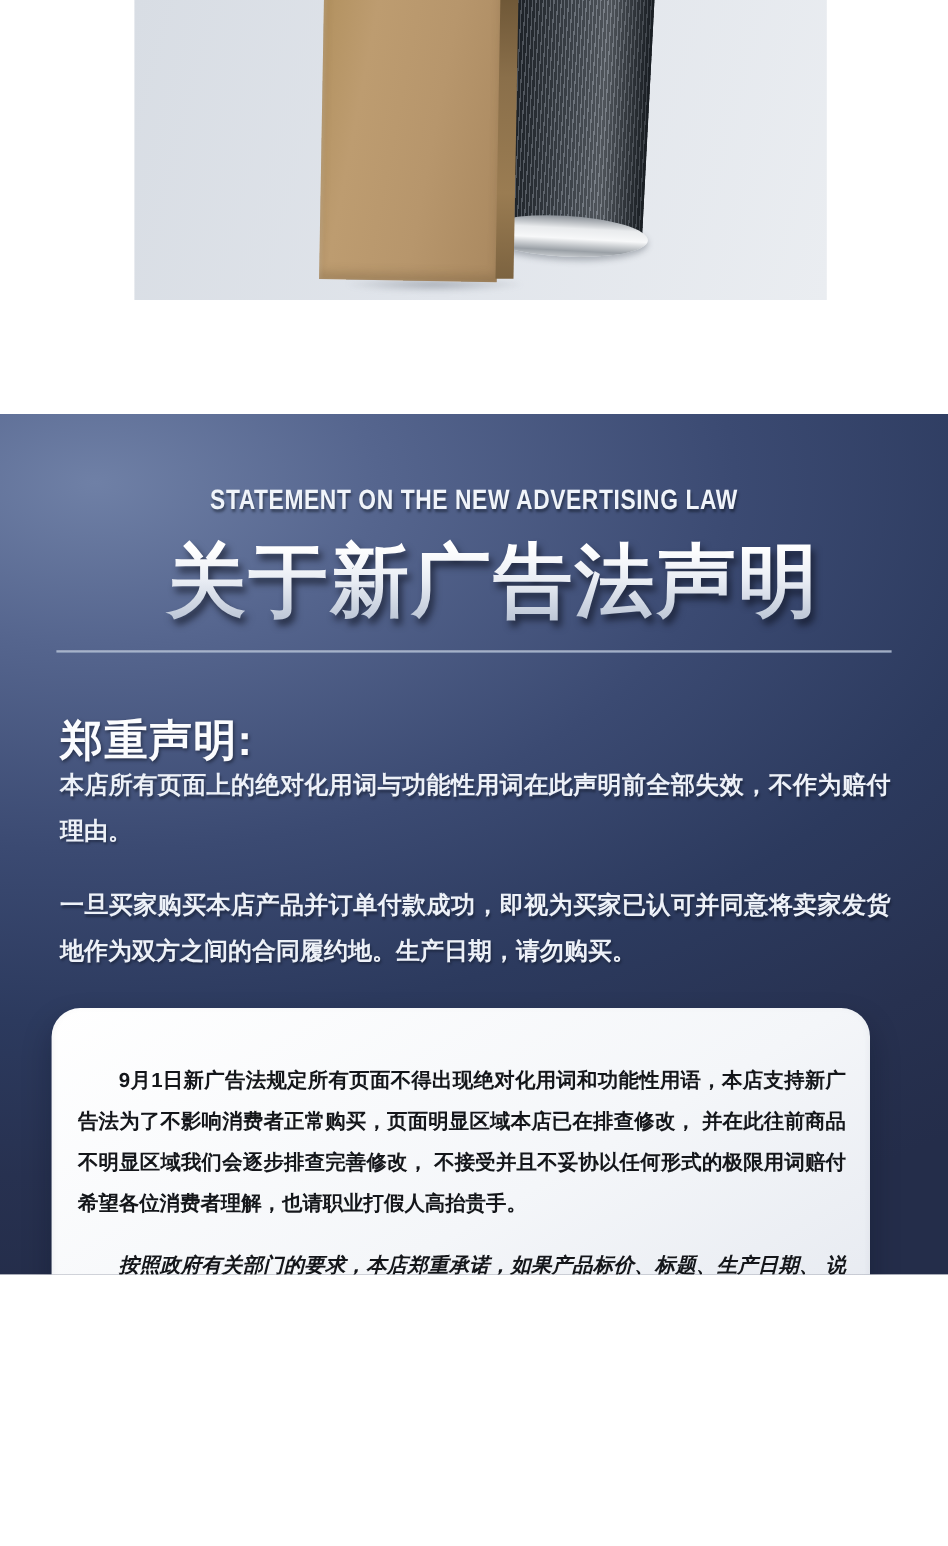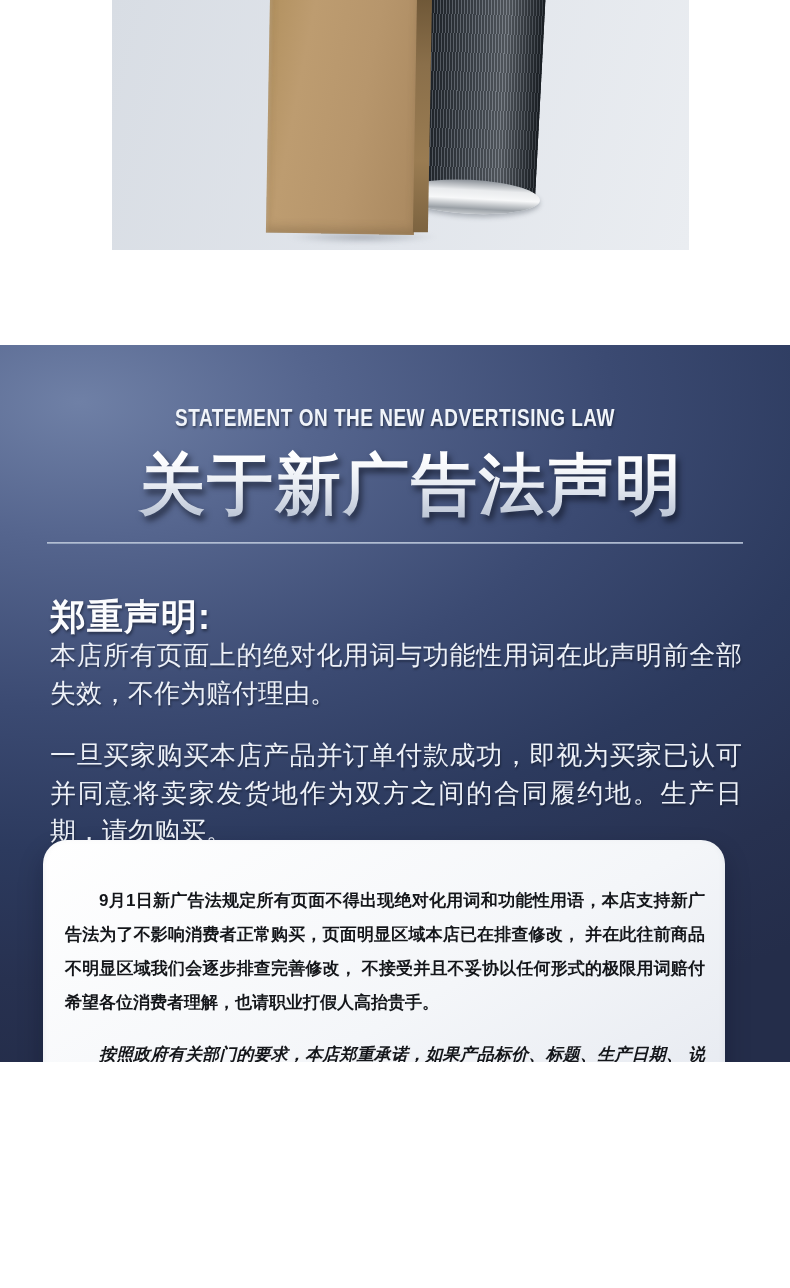--- a/index.html
+++ b/index.html
@@ -69,22 +69,23 @@
     position:absolute;top:197px;left:47px;width:696px;height:2px;opacity:.85;
     background:linear-gradient(180deg,var(--divider,#d4dce9),#8fa0bd);
   }
   .decl-heading{
     position:absolute;top:248px;left:50px;margin:0;
     font-size:36px;font-weight:700;letter-spacing:1px;color:#fbfcfe;
     text-shadow:1px 2px 3px rgba(5,10,20,.5);
   }
   .decl-p{
     position:absolute;left:50px;width:692px;margin:0;text-align:justify;
-    font-size:26px;line-height:38px;color:#edf1f8;
+    font-size:20px;line-height:38px;color:#edf1f8;
     text-shadow:1px 2px 2px rgba(5,10,20,.4);
+    font-weight:bold;
   }
   .decl-p.p1{top:291px;}
   .decl-p.p2{top:391px;}
 
   .card{
     position:absolute;top:495px;left:43px;width:682px;height:368px;box-sizing:border-box;
     border-radius:24px;padding:44px 20px 0 22px;
     background:linear-gradient(150deg,#ffffff 0%,var(--card-background,#f4f6f9) 50%,#e1e5ed 100%);
     box-shadow:0 12px 24px rgba(5,10,25,.28),inset 0 -2px 6px rgba(120,130,150,.12);
   }

